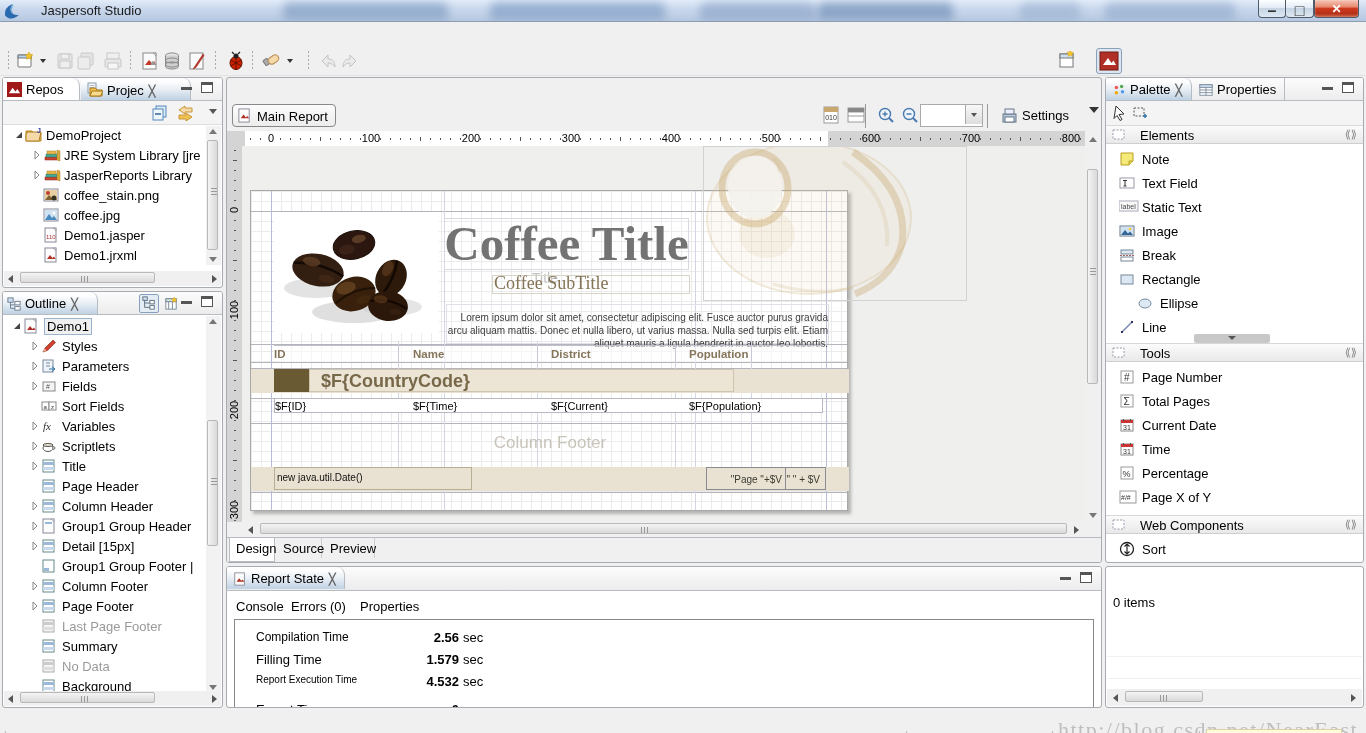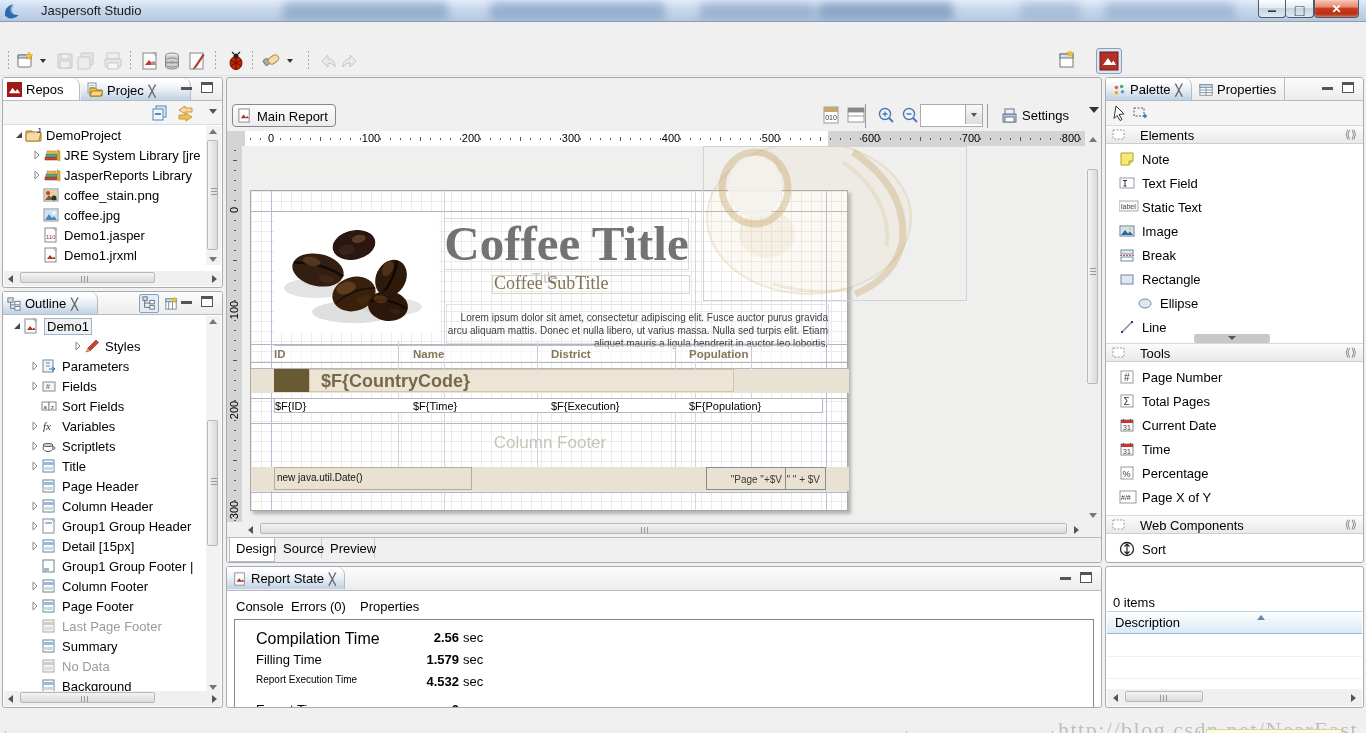--- a/index.html
+++ b/index.html
@@ -308,21 +308,21 @@
           <span style="position:absolute; left:6px; top:2px;"><svg width="16" height="16" viewBox="0 0 16 16">
               <path d="M11 5 v6 h-6z" fill="#444"></path>
             </svg></span>
           <span style="position:absolute; left:20px; top:2px;"><svg width="16" height="16" viewBox="0 0 16 16">
               <rect x="2" y="1" width="11" height="14" fill="#fdfdfd" stroke="#889"></rect>
               <path d="M10 1 h3 v3z" fill="#ccc" stroke="#889" stroke-width=".5"></path>
               <path d="M4 12 l3-4 2.5 3 1.5-1.5 1.5 2.5z" fill="#b03028"></path>
             </svg></span>
           <span class="" style="position:absolute; left:41px; top:3px;background:#f0f0f0; border:1px solid #99b4cc; padding:0 2px; margin-top:-1px;">Demo1</span>
         </div>
-        <div class="ti" style="top:21px; left:0; right:0;margin-left:43px;">
+        <div class="ti" style="top:21px; left:0; right:0;">
           <span style="position:absolute; left:24px; top:2px;"><svg width="16" height="16" viewBox="0 0 16 16">
               <path d="M6 4 l4 4 -4 4z" fill="#fff" stroke="#888"></path>
             </svg></span>
           <span style="position:absolute; left:38px; top:2px;"><svg width="16" height="16" viewBox="0 0 16 16">
               <path d="M2 14 l2-4 8-8 2.5 2.5-8 8z" fill="#d04030" stroke="#802010" stroke-width=".6"></path>
               <path d="M2 14 l1.5-3.5 2 2z" fill="#e8b89a"></path>
             </svg></span>
           <span class="" style="position:absolute; left:59px; top:3px;">Styles</span>
         </div>
         <div class="ti" style="top:41px; left:0; right:0;">
@@ -748,21 +748,21 @@
           <div style="position:absolute; left:286px; top:154px; width:1px; height:17px; background:#c8c8d6;"></div>
           <div style="position:absolute; left:424px; top:154px; width:1px; height:17px; background:#c8c8d6;"></div>
           <div style="position:absolute; left:500px; top:154px; width:1px; height:17px; background:#c8c8d6;"></div>
           <div style="position:absolute; left:0px; top:178px; width:598px; height:24px; background:#e9e1d1;"></div>
           <div style="position:absolute; left:58px; top:178px; width:425px; height:23px; border:1px solid #cfc5ae; background:#ece5d6;"></div>
           <div style="position:absolute; left:23px; top:178px; width:35px; height:23px; background:#6a5a33;"></div>
           <div style="position:absolute; left:70px; top:180px; font-size:18px; font-weight:bold; color:#776849;">$F{CountryCode}</div>
           <div style="position:absolute; left:23px; top:207px; width:549px; height:15px; border:1px solid #b8b8c2; background:#fff;"></div>
           <div style="position:absolute; left:24px; top:209px; font-size:11px; color:#000;">$F{ID}</div>
           <div style="position:absolute; left:162px; top:209px; font-size:11px; color:#000;">$F{Time}</div>
-          <div style="position:absolute; left:300px; top:209px; font-size:11px; color:#000;">$F{Execution}</div>
+          <div style="position:absolute; left:300px; top:209px; font-size:11px; color:#000;">$F{Current}</div>
           <div style="position:absolute; left:438px; top:209px; font-size:11px; color:#000;">$F{Population}</div>
           <div style="position:absolute; left:0; top:242px; width:598px; text-align:center; font-size:17px; color:#c9c4ba;">Column Footer</div>
           <div style="position:absolute; left:0px; top:276px; width:598px; height:24px; background:#e9e1d1;"></div>
           <div style="position:absolute; left:23px; top:276px; width:198px; height:23px; border:1px solid #b8ae94;"></div>
           <div style="position:absolute; left:26px; top:281px; font-size:10px; color:#111;">new java.util.Date()</div>
           <div style="position:absolute; left:455px; top:276px; width:80px; height:23px; border:1px solid #8a8a92;"></div>
           <div style="position:absolute; left:535px; top:276px; width:40px; height:23px; border:1px solid #8a8a92; border-left:none;"></div>
           <div style="position:absolute; left:455px; top:283px; width:76px; text-align:right; font-size:10px; color:#3a3a30;">"Page "+$V</div>
           <div style="position:absolute; left:535px; top:283px; width:34px; text-align:right; font-size:10px; color:#3a3a30; white-space:nowrap;">" " + $V</div>
         </div>
@@ -814,21 +814,21 @@
           <div class="minbar"></div>
         </div>
     <div class="minmax" style="right:8px; top:5px;">
           <div class="maxbox"></div>
         </div>
   </div>
   <div style="position:absolute; top:32px; left:9px; font-size:13px;">Console</div>
   <div style="position:absolute; top:32px; left:64px; font-size:13px;">Errors (0)</div>
   <div style="position:absolute; top:32px; left:133px; font-size:13px;">Properties</div>
   <div style="position:absolute; top:52px; left:7px; right:7px; height:89px; border:1px solid #888; background:#fff; overflow:hidden;">
-    <div style="position:absolute; top:10px; left:21px; font-size:16px;">Compilation Time</div>
+    <div style="position:absolute; top:10px; left:21px; font-size:12px;">Compilation Time</div>
         <div style="position:absolute; top:10px; left:145px; width:79px; text-align:right; font-size:13px; font-weight:bold;">2.56</div>
         <div style="position:absolute; top:10px; left:228px; font-size:13px;">sec</div>
     <div style="position:absolute; top:32px; left:21px; font-size:13px;">Filling Time</div>
         <div style="position:absolute; top:32px; left:145px; width:79px; text-align:right; font-size:13px; font-weight:bold;">1.579</div>
         <div style="position:absolute; top:32px; left:228px; font-size:13px;">sec</div>
     <div style="position:absolute; top:54px; left:21px; font-size:10px;">Report Execution Time</div>
         <div style="position:absolute; top:54px; left:145px; width:79px; text-align:right; font-size:13px; font-weight:bold;">4.532</div>
         <div style="position:absolute; top:54px; left:228px; font-size:13px;">sec</div>
     <div style="position:absolute; top:82px; left:21px; font-size:13px;">Export Time</div>
         <div style="position:absolute; top:82px; left:145px; width:79px; text-align:right; font-size:13px; font-weight:bold;">0</div>
@@ -998,23 +998,20 @@
               <circle cx="8" cy="8" r="6.5" fill="none" stroke="#222" stroke-width="1.3"></circle>
               <path d="M8 3 v10 M5.5 5.5 L8 3 l2.5 2.5 M5.5 10.5 L8 13 l2.5-2.5" stroke="#222" stroke-width="1.2" fill="none"></path>
             </svg></span>
           <span style="position:absolute; left:36px; top:5px; font-size:13px;">Sort</span>
         </div>
       </div>
 </div>
 
 <div class="panel" id="problems" style="left:1105px; top:566px; width:259px; height:142px;">
   <div style="position:absolute; top:28px; left:7px; font-size:13px;">0 items</div>
-  <div style="position:absolute; top:44px; left:1px; right:1px; height:23px; background:linear-gradient(#fdfefe,#e8f2fa 60%,#d8eaf8); border-top:1px solid #c0d4e4; border-bottom:1px solid #9ab8d0; font-size:13px; padding:3px 0 0 8px;">Description
-    <div style="position:absolute; left:150px; top:3px; width:0; height:0; border-left:4px solid transparent; border-right:4px solid transparent; border-bottom:5px solid #68a;"></div>
-  </div>
   <div style="position:absolute; top:67px; left:1px; right:1px; height:55px; background:#fff;">
     <div style="position:absolute; top:22px; left:0; right:0; border-top:1px solid #f0f0f0;"></div>
     <div style="position:absolute; top:44px; left:0; right:0; border-top:1px solid #f0f0f0;"></div>
   </div>
   <div class="sbh" style="left:1px; right:1px; bottom:1px; border:none; background:#f0f0f0; height:17px;">
     <div class="sb-arr" style="left:6px; top:5px; border-top:4px solid transparent; border-bottom:4px solid transparent; border-right:5px solid #555;"></div>
     <div class="sb-thumb-h" style="left:18px; width:78px; top:2px;">
           <div class="grip-h" style="left:34px;"></div>
         </div>
     <div class="sb-arr" style="right:6px; top:5px; border-top:4px solid transparent; border-bottom:4px solid transparent; border-left:5px solid #555;"></div>

